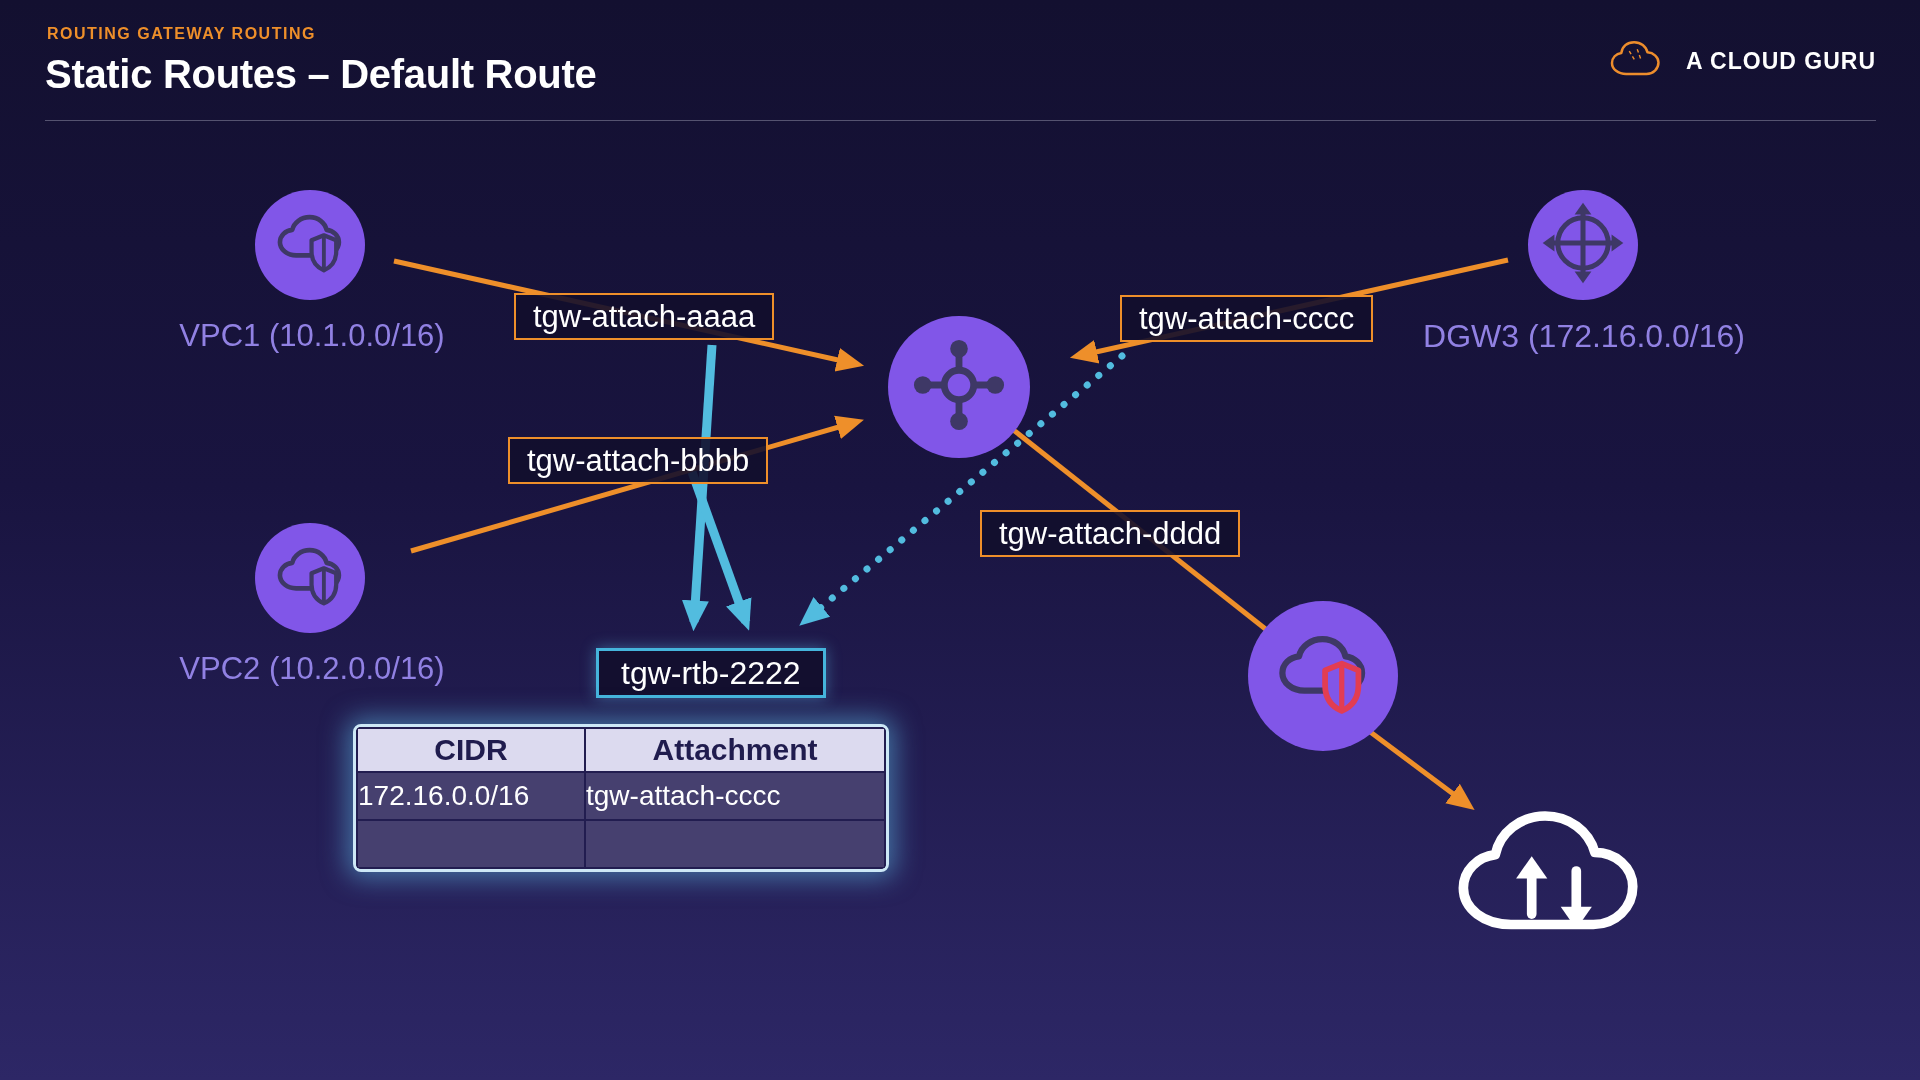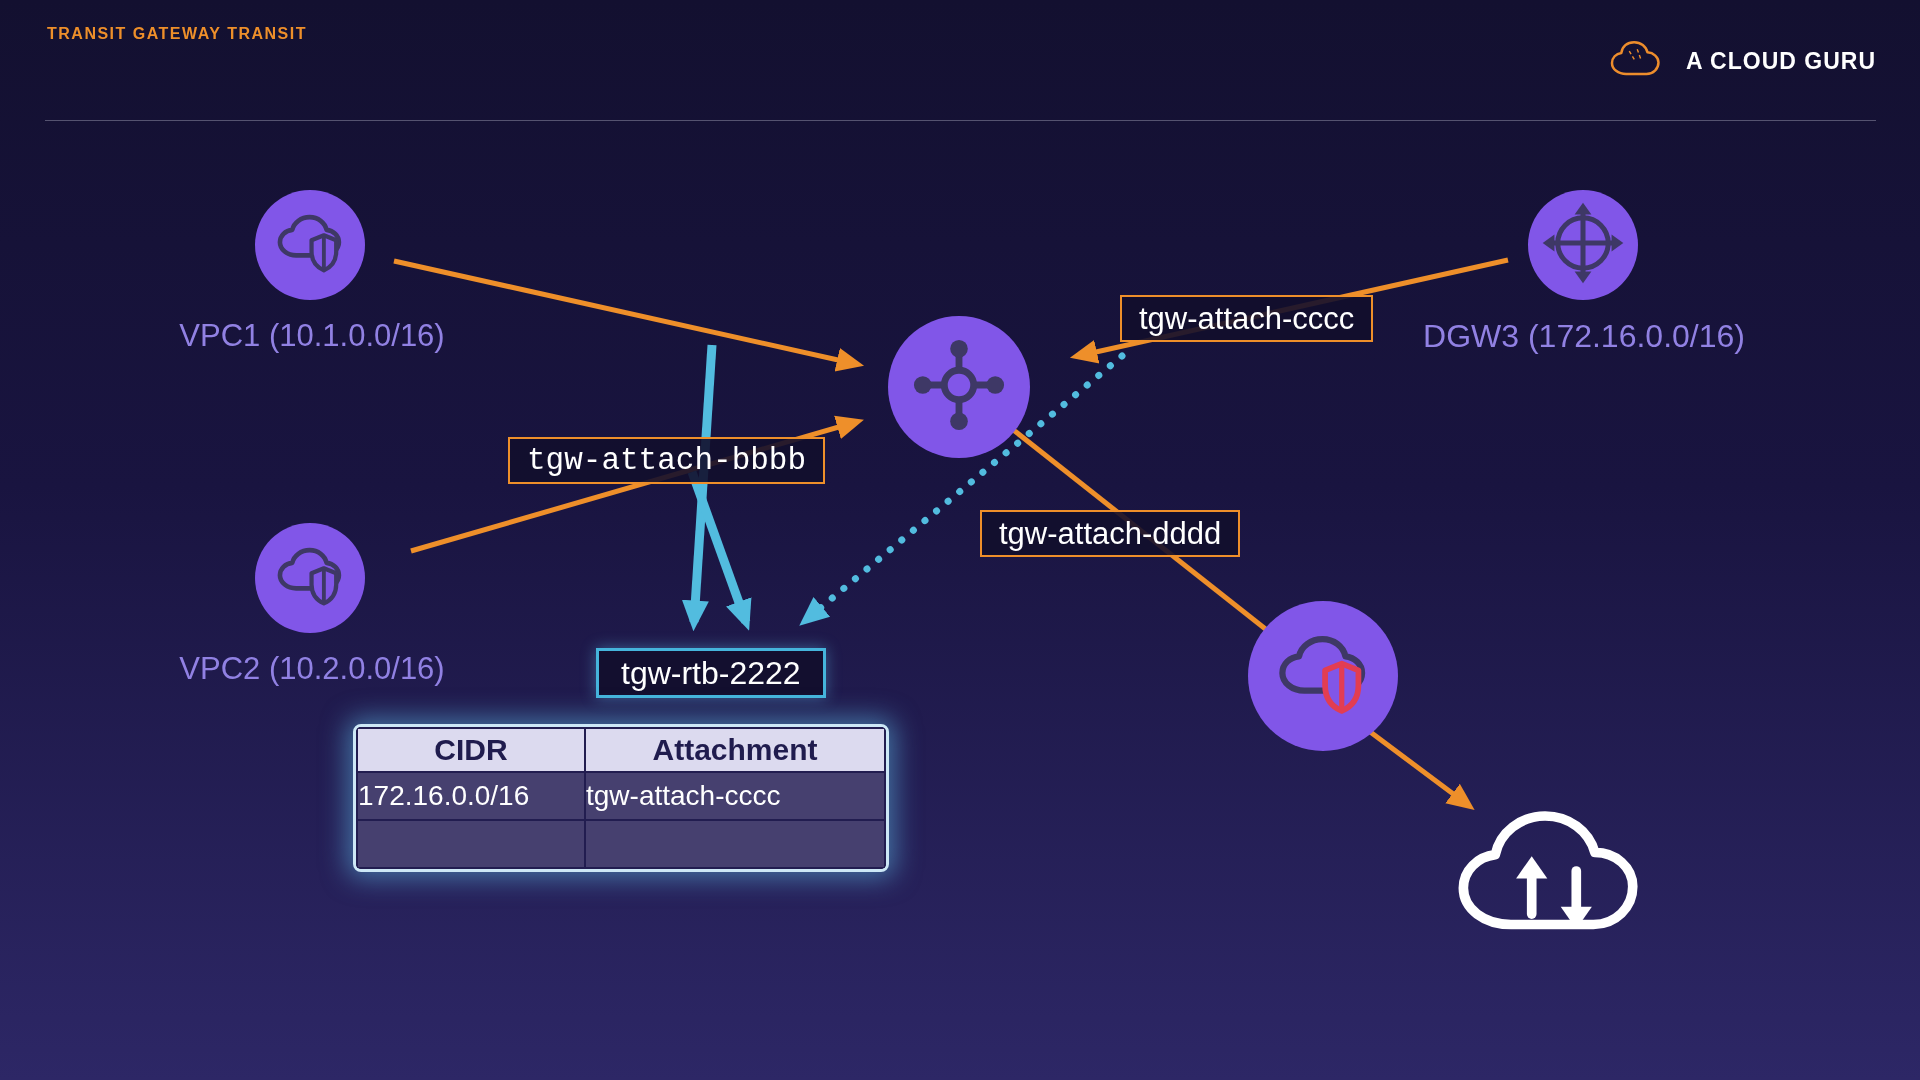--- a/index.html
+++ b/index.html
@@ -34,21 +34,21 @@
   .node-label{position:absolute;z-index:2;color:#9181e3;font-size:31px;
     transform:translateX(-50%);white-space:nowrap;}
   #vpc1-label{left:312px;top:318px;}
   #vpc2-label{left:312px;top:651px;}
   #dgw3-label{left:1584px;top:318px;font-size:32px;}
   
   .badge{position:absolute;z-index:3;border:2.5px solid #ee8f2a;
     background:rgba(18,14,44,0.9);color:#fff;font-size:31px;line-height:1.2;
     padding:3px 17px;white-space:nowrap;}
   #badge-aaaa{left:514px;top:293px;}
-  #badge-bbbb{left:508px;top:437px;font-family:Liberation Mono, monospace;}
+  #badge-bbbb{left:508px;top:437px;}
   #badge-cccc{left:1120px;top:295px;}
   #badge-dddd{left:980px;top:510px;}
   .rtb-badge{position:absolute;z-index:3;border:3px solid #45b5dc;
     background:rgba(18,14,44,0.92);color:#fff;font-size:32px;line-height:1.2;
     padding:3px 22px;white-space:nowrap;left:596px;top:648px;
     box-shadow:0 0 14px rgba(95,185,228,0.45);}
   
   .route-table{position:absolute;z-index:3;left:353px;top:724px;width:530px;
     border:3px solid #cde8f6;border-radius:8px;overflow:hidden;background:#221d50;
     box-shadow:0 0 26px 6px rgba(92,182,226,0.55);}
@@ -79,21 +79,22 @@
     <line class="wire-orange" x1="394" y1="261" x2="856" y2="364" marker-end="url(#ah-orange)"></line>
     <line class="wire-orange" x1="411" y1="551" x2="856" y2="422" marker-end="url(#ah-orange)"></line>
     <line class="wire-orange" x1="1508" y1="260" x2="1078" y2="356" marker-end="url(#ah-orange)"></line>
     <line class="wire-orange" x1="1002" y1="421" x2="1268" y2="631"></line>
     <line class="wire-orange" x1="1369" y1="731" x2="1468" y2="805" marker-end="url(#ah-orange)"></line>
     <line class="wire-cyan" x1="712" y1="345" x2="694" y2="622" marker-end="url(#ah-cyan)"></line>
     <line class="wire-cyan" x1="692" y1="472" x2="746" y2="622" marker-end="url(#ah-cyan)"></line>
     <line class="wire-cyan-dotted" x1="1122" y1="356" x2="806" y2="620" marker-end="url(#ah-cyan-sm)"></line>
   </svg>
 
-  <div class="eyebrow">TRANSIT GATEWAY TRANSIT</div>
+  <div class="eyebrow">ROUTING GATEWAY ROUTING</div>
+  <div class="title">Static Routes – Default Route</div>
   <div class="divider"></div>
   <div class="brand">
     <span>
       <svg width="62" height="46" viewBox="0 0 70 50" fill="none">
         <path d="M 20.5 42 C 11.5 42 4.5 36.5 4.5 29.5 C 4.5 23.5 9 19 15 18.2 C 16 11 21.5 6 29.5 6 C 37 6 43 10.5 44.5 17.5 C 51.5 18 57 22.8 57 29 C 57 36 51 42 43.5 42 Z" stroke="#ed8d2c" stroke-width="2.8" stroke-linejoin="round"></path>
         <path d="M 24 16 l 6 10 M 33 14 l 4 11" stroke="#ed8d2c" stroke-width="1.6" stroke-dasharray="4 3"></path>
       </svg>
     </span>
     <span class="brand-name">A CLOUD GURU</span>
   </div>
@@ -142,20 +143,21 @@
         <line x1="16" y1="50" x2="84" y2="50" stroke="#3e3866" stroke-width="7"></line>
         <circle cx="50" cy="13" r="9" fill="#3e3866"></circle>
         <circle cx="50" cy="87" r="9" fill="#3e3866"></circle>
         <circle cx="13" cy="50" r="9" fill="#3e3866"></circle>
         <circle cx="87" cy="50" r="9" fill="#3e3866"></circle>
         <circle cx="50" cy="50" r="15" fill="#8156e8" stroke="#3e3866" stroke-width="7"></circle>
       </svg>
     </span>
   </div>
 
+  <div class="badge" id="badge-aaaa">tgw-attach-aaaa</div>
   <div class="badge" id="badge-bbbb">tgw-attach-bbbb</div>
   <div class="badge" id="badge-cccc">tgw-attach-cccc</div>
   <div class="badge" id="badge-dddd">tgw-attach-dddd</div>
 
   <div class="rtb-badge">tgw-rtb-2222</div>
 
   <div class="route-table">
     <table>
       <thead>
         <tr>

